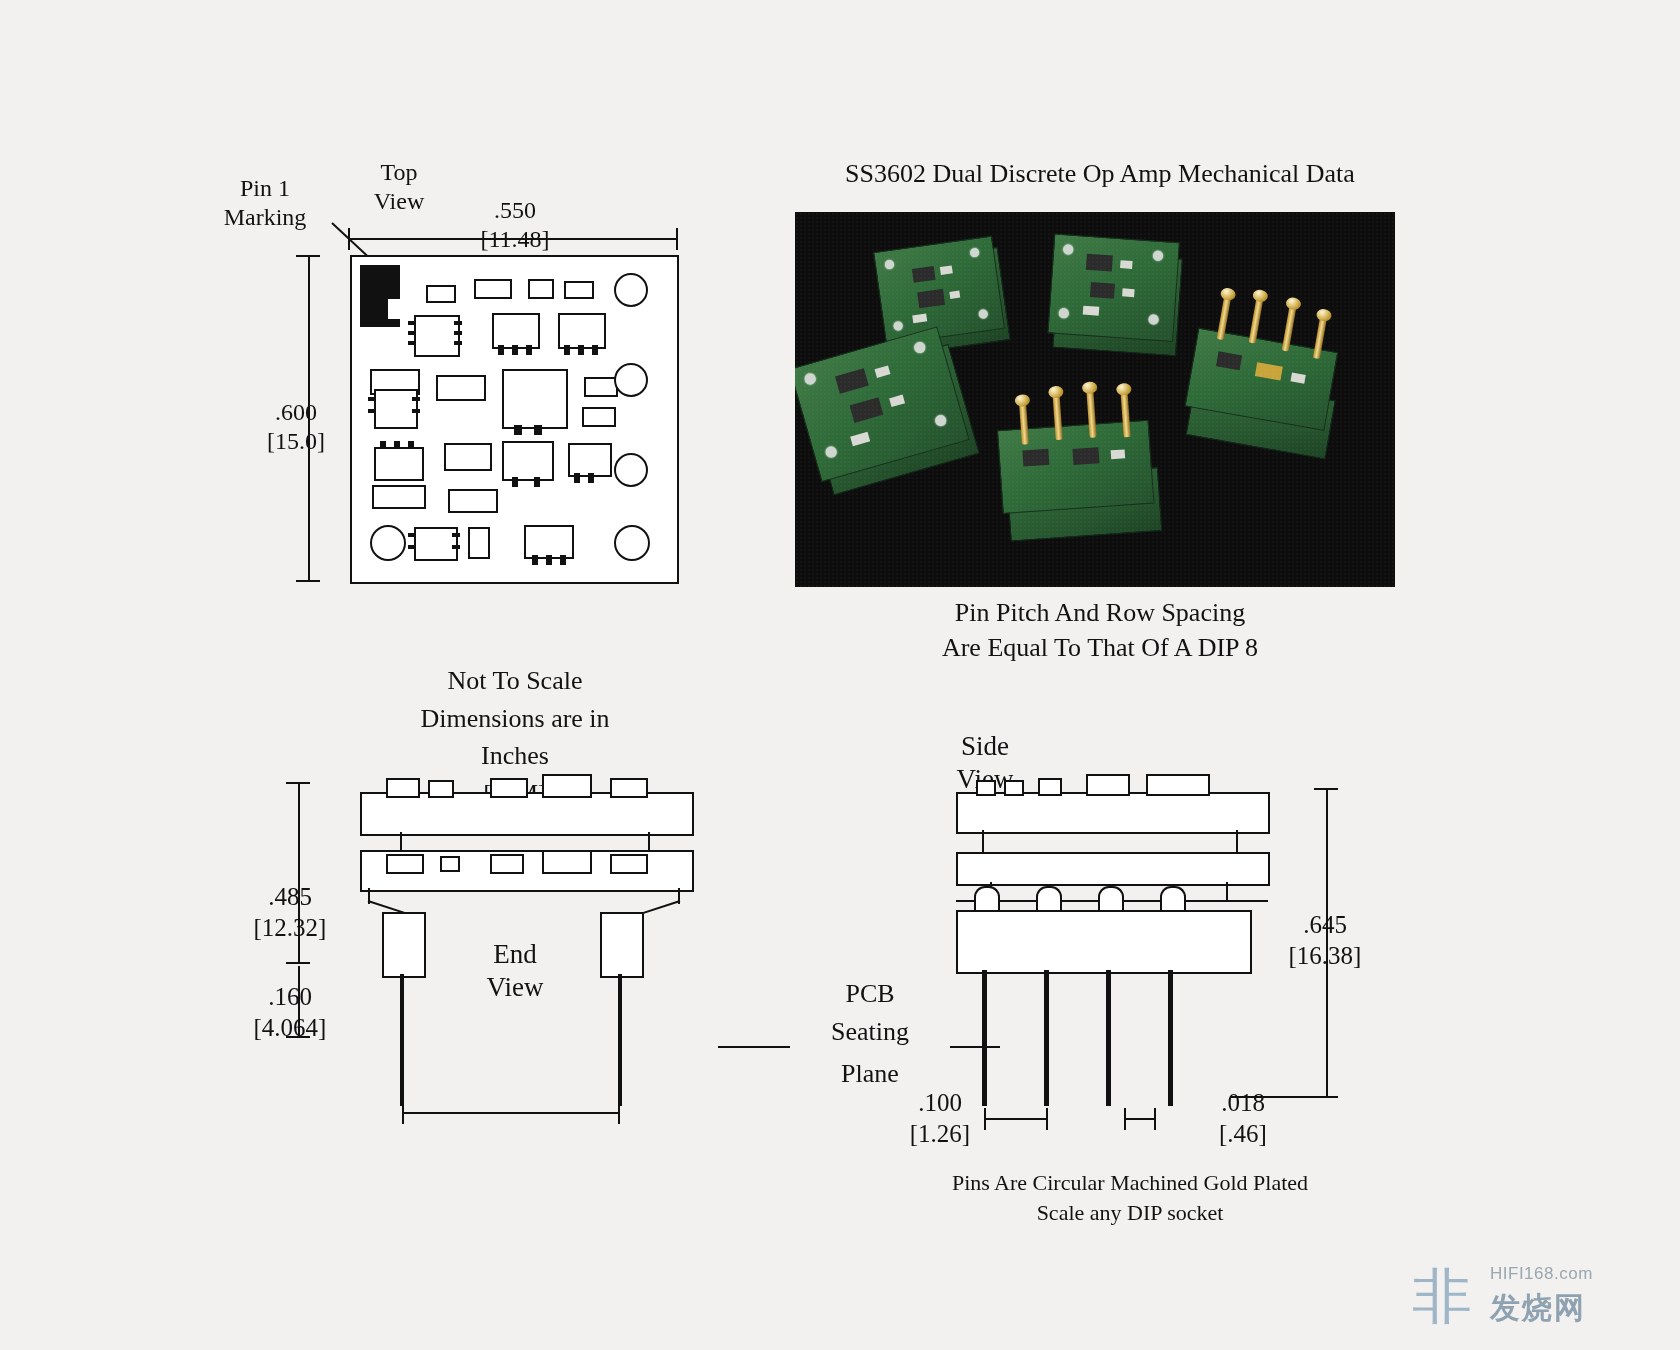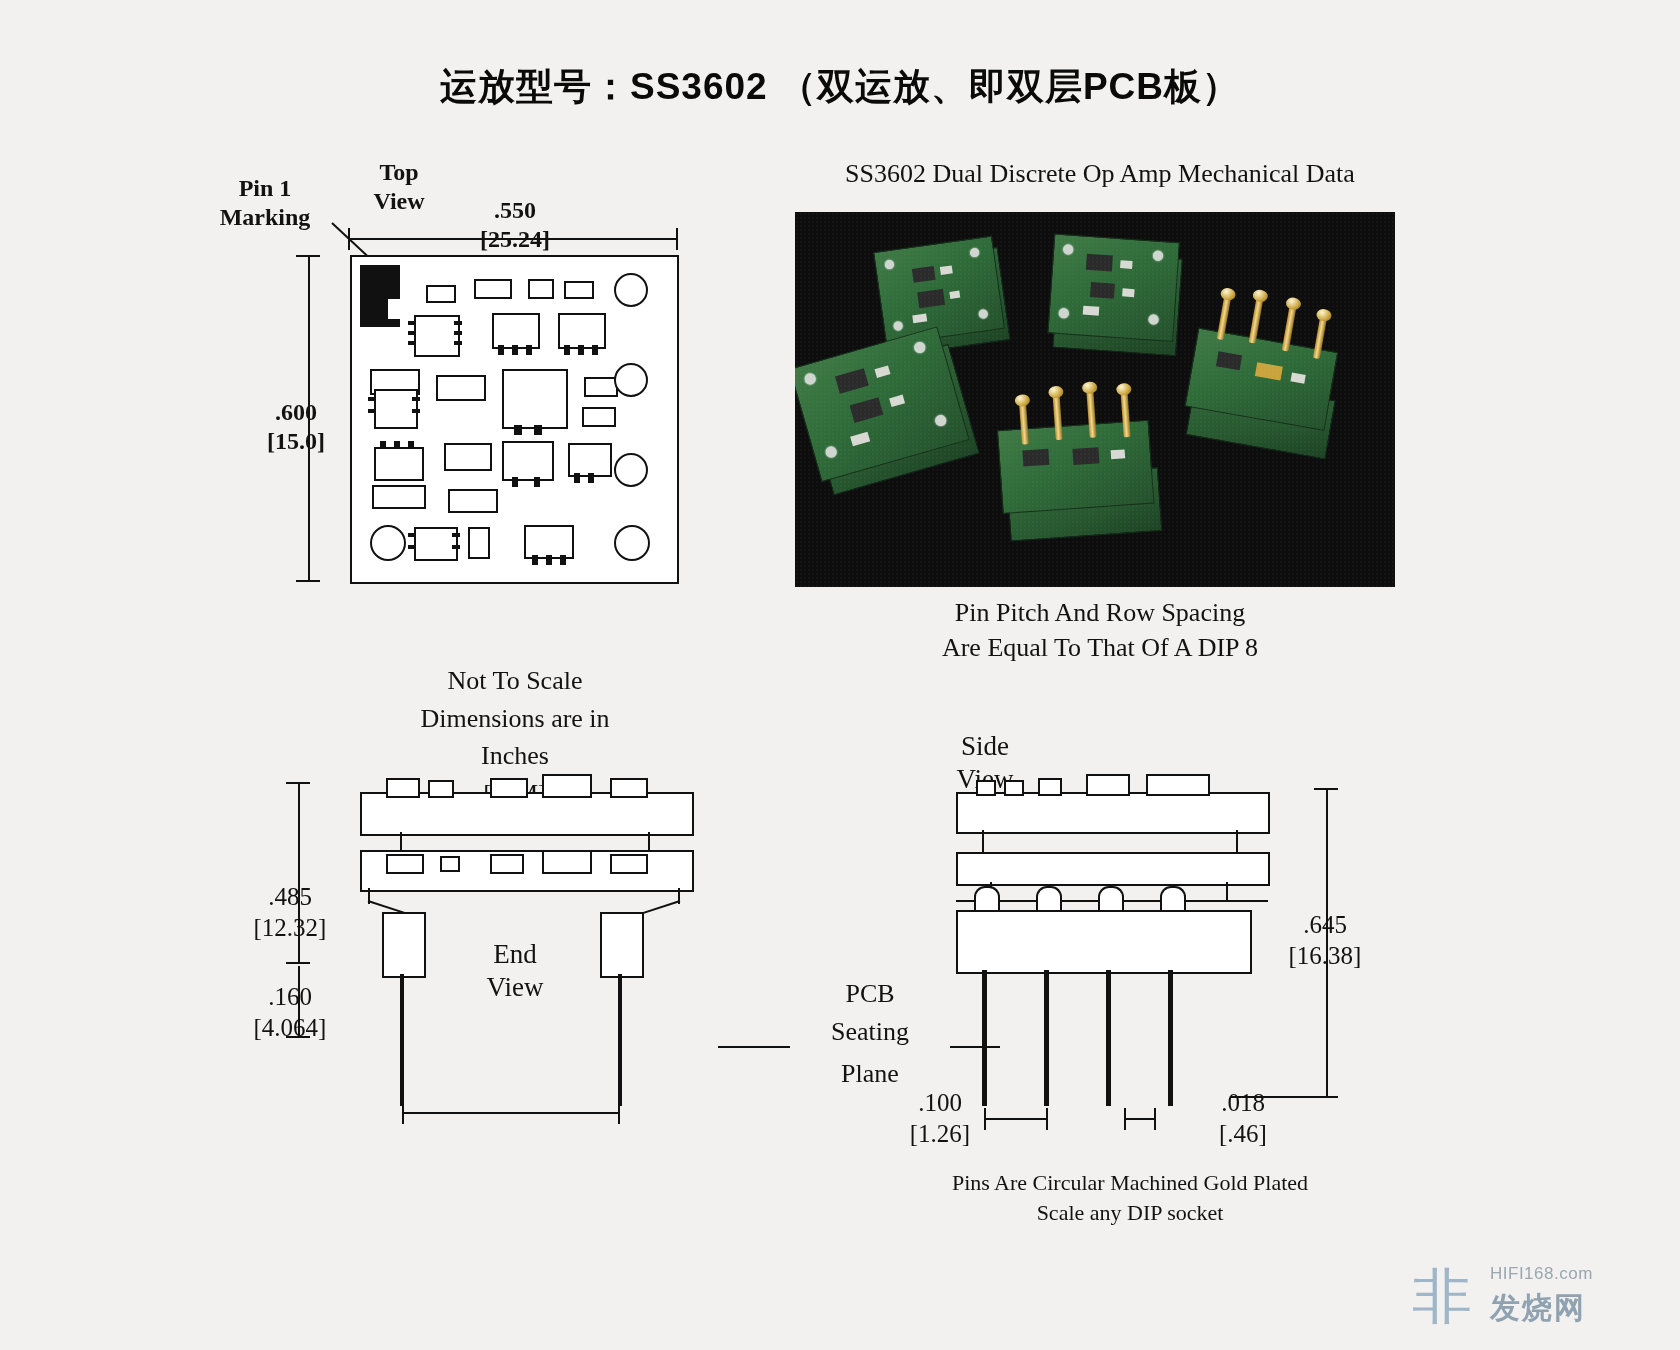--- a/index.html
+++ b/index.html
@@ -23,21 +23,21 @@
     font-size:37px;
     letter-spacing:1px;
     color:#0a0a0a;
   }
 
   
   .txt{position:absolute;font-family:"Liberation Serif",serif;color:#121212;line-height:1.22;}
   .c{text-align:center;}
 
   
-  #topview-group{position:absolute;left:240px;top:150px;width:470px;height:450px;font-weight:bold;}
+  #topview-group{position:absolute;left:240px;top:150px;width:470px;height:450px;}
 
   .pcb-outline{
     position:absolute;left:110px;top:105px;width:325px;height:325px;
     border:2px solid #111;background:#fff;
   }
   .pad{position:absolute;border:2px solid #111;background:#fff;}
   .circ{position:absolute;border:2px solid #111;border-radius:50%;background:#fff;}
   .pin1mark{position:absolute;left:8px;top:8px;width:40px;height:62px;background:#111;}
   .pin1notch{position:absolute;left:28px;top:34px;width:20px;height:20px;background:#fff;}
 
@@ -85,39 +85,38 @@
   #watermark{position:absolute;right:18px;bottom:14px;width:250px;height:78px;}
   .wm-logo{position:absolute;left:0;top:4px;width:70px;height:70px;color:#9fb6c8;font-size:60px;line-height:70px;font-family:"Liberation Sans",sans-serif;}
   .wm-t1{position:absolute;left:78px;top:6px;font-family:"Liberation Sans",sans-serif;font-size:17px;color:#9aa7b0;letter-spacing:.5px;}
   .wm-t2{position:absolute;left:78px;top:30px;font-family:"Liberation Sans",sans-serif;font-size:30px;font-weight:bold;color:#8fa2b1;letter-spacing:2px;}
 </style>
 </head>
 <body>
 
 <div class="page">
 
-  <div class="title">运放型号：SS3602 （双运放、即双层PCB板）</div>
 
   <div id="topview-group">
 
     <div class="txt c" style="left:-40px;top:24px;width:130px;font-size:24px;">
       <span>Pin 1</span><br>
       <span>Marking</span>
     </div>
 
     <div class="leader" style="left:92px;top:72px;width:95px;transform:rotate(43deg);"></div>
 
     <div class="txt c" style="left:104px;top:8px;width:110px;font-size:24px;">
       <span>Top</span><br>
       <span>View</span>
     </div>
 
     <div class="txt c" style="left:185px;top:46px;width:180px;font-size:24px;">
       <span>.550</span><br>
-      <span>[25.24]</span>
+      <span>[11.48]</span>
     </div>
     <div class="dimline-h" style="left:108px;top:88px;width:330px;"></div>
     <div class="tick-v" style="left:108px;top:78px;height:22px;"></div>
     <div class="tick-v" style="left:436px;top:78px;height:22px;"></div>
 
     <div class="txt c" style="left:8px;top:248px;width:96px;font-size:24px;">
       <span>.600</span><br>
       <span>[15.0]</span>
     </div>
     <div class="dimline-v" style="left:68px;top:105px;height:326px;"></div>

